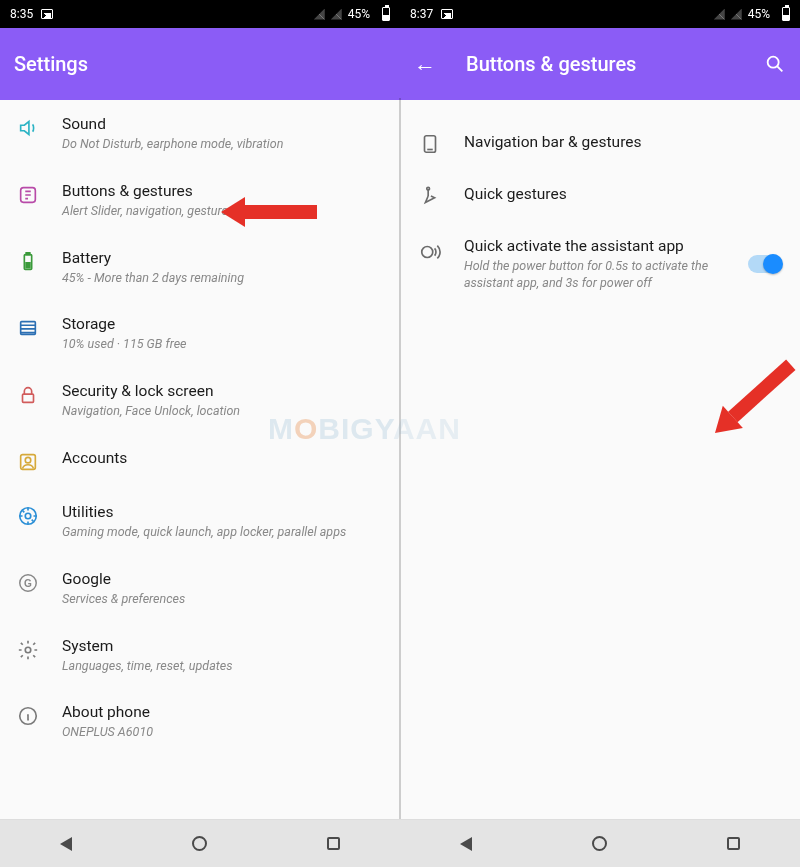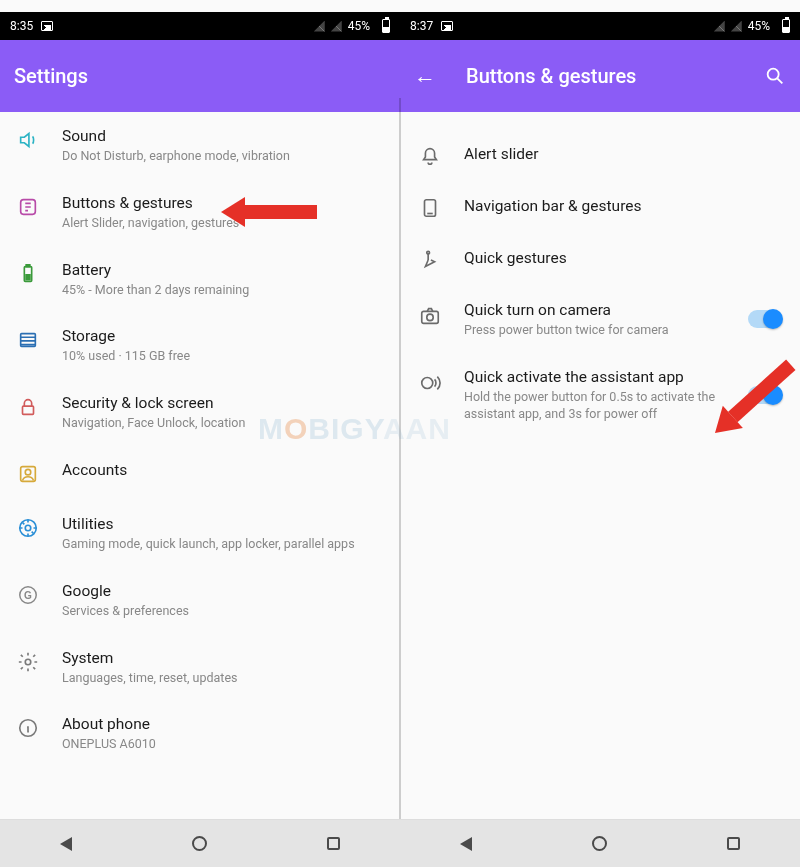--- a/index.html
+++ b/index.html
@@ -1,21 +1,21 @@
 <!DOCTYPE html>
 <html><head>
 <meta charset="utf-8">
 <style>
   * { box-sizing: border-box; margin: 0; padding: 0; }
   body { font-family: -apple-system, Roboto, "Helvetica Neue", Arial, sans-serif; background: #fff; width: 800px; height: 867px; overflow: hidden; position: relative; }
   .container { display: flex; width: 800px; height: 867px; background: #fff; }
   .screen { width: 400px; height: 867px; display: flex; flex-direction: column; position: relative; background: #fafafa; }
 
   
-  .statusbar { height: 28px; background: #000; color: #fff; display: flex; align-items: center; padding: 0 10px; font-size: 12px; justify-content: space-between; margin-top: 12px; }
+  .statusbar { height: 28px; background: #000; color: #fff; display: flex; align-items: center; padding: 0 10px; font-size: 12px; justify-content: space-between; }
   .status-left { display: flex; gap: 8px; align-items: center; }
   .status-right { display: flex; gap: 6px; align-items: center; font-size: 12px; }
   .sim-off { width: 11px; height: 11px; background: linear-gradient(45deg, transparent 47%, #777 47%, #777 53%, transparent 53%), #444; clip-path: polygon(0 100%, 100% 0, 100% 100%); }
   .batt-wrap { display:flex; align-items:center; gap:12px; }
   .batt { width: 8px; height: 14px; border: 1px solid #fff; border-radius: 1px; position: relative; }
   .batt::before { content:""; position:absolute; top:-3px; left:2px; width:4px; height:2px; background:#fff; }
   .batt-fill { position:absolute; bottom:0; left:0; right:0; height:45%; background:#fff; }
   .pic-icon { width:12px; height:10px; border:1px solid #fff; border-radius:1px; position:relative; }
   .pic-icon::after { content:""; position:absolute; bottom:0; left:1px; right:1px; height:5px; background:linear-gradient(135deg, transparent 40%, #fff 40%), linear-gradient(45deg, transparent 40%, #fff 40%); }
 
@@ -24,21 +24,21 @@
   .header.sub { justify-content: flex-start; gap: 30px; }
   .back-arrow { font-size: 22px; font-weight: 400; }
   .search-icon-h { margin-left: auto; font-size: 20px; }
 
   
   .content { flex: 1; background: #fafafa; overflow: hidden; }
   .row { display: flex; align-items: flex-start; padding: 14px 18px 14px 16px; gap: 22px; }
   .row-icon { width: 24px; height: 24px; flex-shrink: 0; display:flex; align-items:center; justify-content:center; margin-top:2px; }
   .row-body { flex: 1; }
   .row-title { font-size: 15.5px; color: #1b1b1b; line-height: 1.35; }
-  .row-sub { font-size: 12.5px; color: #888; line-height: 1.35; margin-top: 1px; }
+  .row-sub { font-size: 12.5px; color: #888; line-height: 1.35; margin-top: 1px; font-style: italic; }
   .row-subwrap { padding-right: 4px; }
 
   
   .toggle { width: 34px; height: 18px; border-radius: 10px; background: #b3d9f7; position: relative; flex-shrink: 0; align-self: center; margin-left: 6px; }
   .toggle::after { content:""; position:absolute; right:-1px; top:-1px; width:20px; height:20px; border-radius:50%; background:#1a8cff; box-shadow: 0 1px 2px rgba(0,0,0,.25); }
 
   
   .navbar { height: 48px; background: #e4e4e4; display:flex; align-items:center; justify-content:space-around; border-top: 1px solid #ddd; }
   .nav-tri { width:0; height:0; border-top:7px solid transparent; border-bottom:7px solid transparent; border-right:12px solid #4a4a4a; }
   .nav-circ { width:15px; height:15px; border:2px solid #4a4a4a; border-radius:50%; }
@@ -52,21 +52,21 @@
   .arrow-body { background:#e53027; height:14px; }
   .arrow-head { width:0; height:0; border-top:15px solid transparent; border-bottom:15px solid transparent; }
   .arrow1 { left:221px; top:197px; display:flex; align-items:center; }
   .arrow1 .arrow-head { border-right:24px solid #e53027; }
   .arrow1 .arrow-body { width:72px; }
   .arrow2 { left:715px; top:418px; transform: rotate(-42deg); transform-origin: left center; display:flex; align-items:center; }
   .arrow2 .arrow-head { border-right:24px solid #e53027; }
   .arrow2 .arrow-body { width:78px; }
 
   
-  .watermark { position:absolute; left:258px; top:412px; font-size:30px; font-weight:700; color:rgba(120,170,200,.22); letter-spacing:1px; font-family: Arial, sans-serif; }
+  .watermark { position:absolute; left:268px; top:412px; font-size:30px; font-weight:700; color:rgba(120,170,200,.22); letter-spacing:1px; font-family: Arial, sans-serif; }
   .watermark .hl { color: rgba(230,120,40,.30); }
 
   
   svg { display:block; }
 
   .screen-right .row { padding-left: 18px; }
   .screen-right .row-icon { margin-top: 0; align-self: center; }
   .screen-right .row.has-sub .row-icon { align-self: flex-start; margin-top: 4px; }
 
   .screen-left .content { }
@@ -262,31 +262,20 @@
       <span>Buttons &amp; gestures</span>
       <span class="search-icon-h">
         <svg width="22" height="22" viewBox="0 0 24 24" fill="none" stroke="#fff" stroke-width="2">
             <circle cx="10" cy="10" r="6"></circle>
             <path d="M20 20l-5.5-5.5"></path>
           </svg>
       </span>
     </div>
     <div class="content">
 
-      <div class="row clickable">
-        <span class="row-icon">
-          <svg width="22" height="22" viewBox="0 0 24 24" fill="none" stroke="#6b6b6b" stroke-width="1.8">
-              <path d="M12 4a5 5 0 00-5 5v4l-2 3h14l-2-3V9a5 5 0 00-5-5z"></path>
-              <path d="M10 19a2 2 0 004 0"></path>
-            </svg>
-        </span>
-        <div class="row-body">
-          <div class="row-title">Alert slider</div>
-        </div>
-      </div>
 
       <div class="row clickable">
         <span class="row-icon">
           <svg width="22" height="22" viewBox="0 0 24 24" fill="none" stroke="#6b6b6b" stroke-width="1.8">
               <rect x="6" y="3" width="12" height="18" rx="2"></rect>
               <path d="M9 18h6"></path>
             </svg>
         </span>
         <div class="row-body">
           <div class="row-title">Navigation bar &amp; gestures</div>
@@ -299,34 +288,20 @@
               <path d="M10 4v8"></path>
               <path d="M10 12l-3 7 10-5-4-2"></path>
               <circle cx="10" cy="4" r="1.5"></circle>
             </svg>
         </span>
         <div class="row-body">
           <div class="row-title">Quick gestures</div>
         </div>
       </div>
 
-      <div class="row clickable has-sub">
-        <span class="row-icon">
-          <svg width="22" height="22" viewBox="0 0 24 24" fill="none" stroke="#6b6b6b" stroke-width="1.8">
-              <rect x="3" y="7" width="18" height="13" rx="2"></rect>
-              <path d="M9 7l1.5-3h3L15 7"></path>
-              <circle cx="12" cy="13.5" r="3.5"></circle>
-            </svg>
-        </span>
-        <div class="row-body row-subwrap">
-          <div class="row-title">Quick turn on camera</div>
-          <div class="row-sub">Press power button twice for camera</div>
-        </div>
-        <span class="toggle"></span>
-      </div>
 
       <div class="row clickable has-sub">
         <span class="row-icon">
           <svg width="22" height="22" viewBox="0 0 24 24" fill="none" stroke="#6b6b6b" stroke-width="1.8">
               <circle cx="9" cy="12" r="6"></circle>
               <path d="M17 8c2 2 2 6 0 8M20 5c4 4 4 10 0 14"></path>
             </svg>
         </span>
         <div class="row-body row-subwrap">
           <div class="row-title">Quick activate the assistant app</div>

